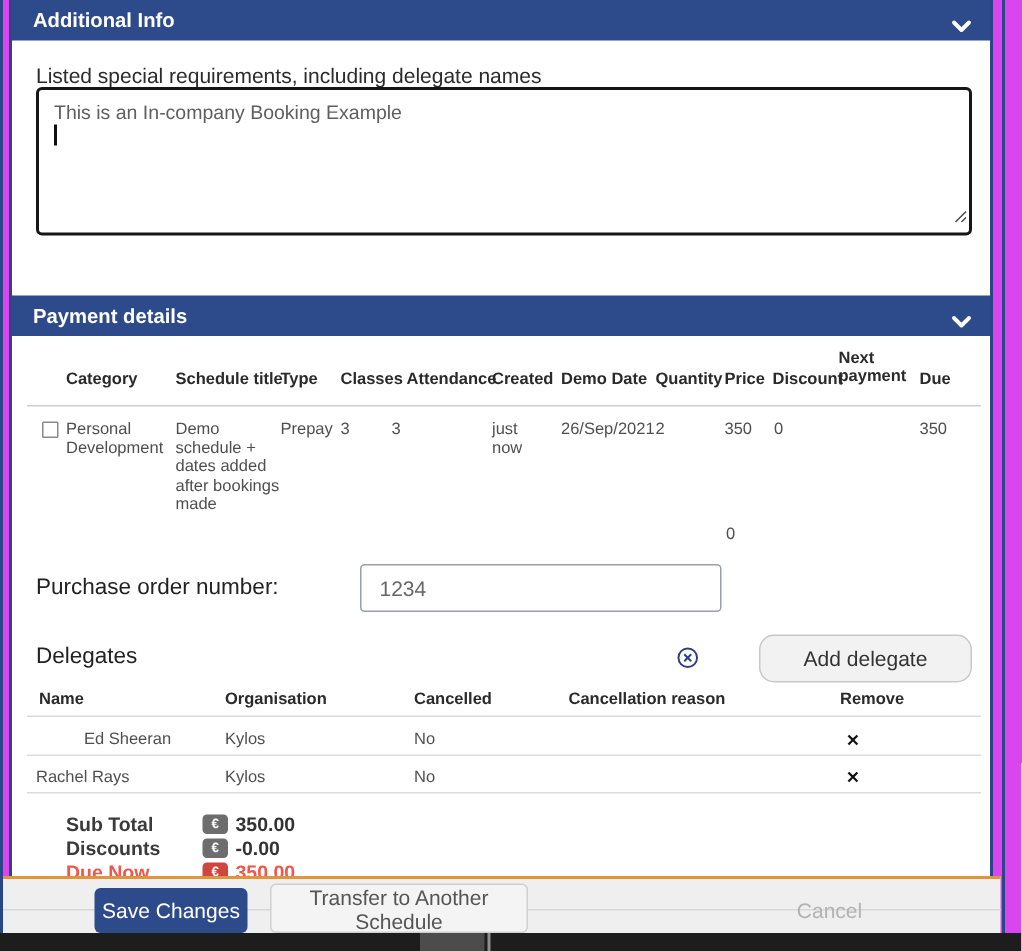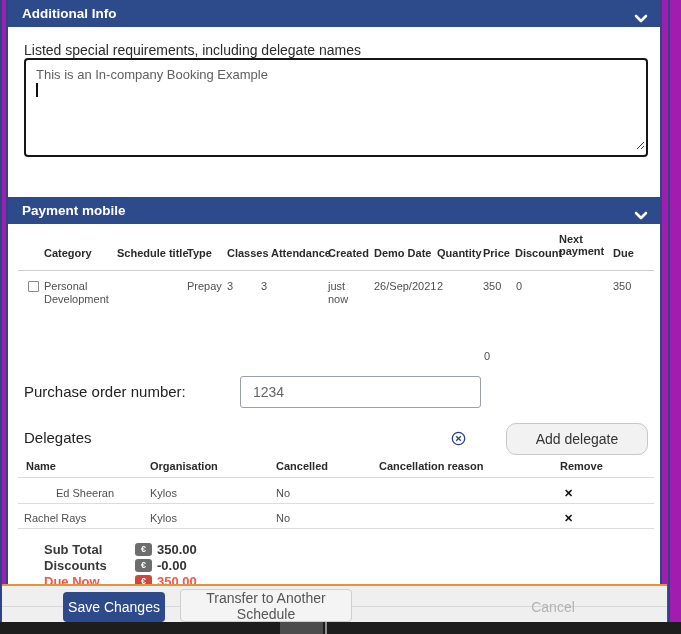--- a/index.html
+++ b/index.html
@@ -1,18 +1,18 @@
 <!DOCTYPE html>
 <html><head>
 <meta charset="utf-8">
 <style>
   * { margin:0; padding:0; box-sizing:border-box; }
   html,body { background:#fff; }
   body { font-family:"Liberation Sans", sans-serif; }
-  .stage { position:relative; width:681px; height:634px; background:#a21caf; overflow:hidden; }
+  .stage { position:relative; width:681px; height:634px; background:#d946ef; overflow:hidden; }
 
   
   .outer-line { position:absolute; top:0; width:2px; height:622px; background:#2b4687; }
   .outer-line.left { left:0; }
   .outer-line.right { left:668px; }
 
   
   .panel { position:absolute; left:6px; top:0; width:656px; height:623px; background:#fff;
            border-left:2px solid #2b4687; border-right:2px solid #2b4687; }
 
@@ -108,21 +108,21 @@
       <div class="ta-caret"></div>
       <span class="ta-resize">
         <svg width="10" height="10" viewBox="0 0 10 10">
             <line x1="2" y1="9" x2="9" y2="2" stroke="#444" stroke-width="1"></line>
             <line x1="6" y1="9" x2="9" y2="6" stroke="#444" stroke-width="1"></line>
           </svg>
       </span>
     </div>
 
     <div class="section-header" style="top:197px;">
-      <span class="title">Payment mobile</span>
+      <span class="title">Payment details</span>
       <span class="chev">
         <svg width="14" height="9" viewBox="0 0 14 9">
             <polyline points="2,2 7,7 12,2" fill="none" stroke="#ffffff" stroke-width="2.6" stroke-linecap="round" stroke-linejoin="round"></polyline>
           </svg>
       </span>
     </div>
 
     <div class="pt-head" style="left:36px;">Category</div>
     <div class="pt-head" style="left:109px;">Schedule title</div>
     <div class="pt-head" style="left:179px;">Type</div>
@@ -134,20 +134,25 @@
     <div class="pt-head" style="left:475px;">Price</div>
     <div class="pt-head" style="left:507px;">Discount</div>
     <div class="pt-head two-line" style="left:551px;">Next payment</div>
     <div class="pt-head" style="left:605px;">Due</div>
 
     <div class="pt-sep"></div>
 
     <div class="pt-checkbox"></div>
     <div class="pt-cell" style="left:36px; width:66px;">Personal
 Development</div>
+    <div class="pt-cell" style="left:109px; width:72px;">Demo
+schedule +
+dates added
+after bookings
+made</div>
     <div class="pt-cell" style="left:179px;">Prepay</div>
     <div class="pt-cell" style="left:219px;">3</div>
     <div class="pt-cell" style="left:253px;">3</div>
     <div class="pt-cell" style="left:320px; width:30px;">just
 now</div>
     <div class="pt-cell" style="left:366px;">26/Sep/2021</div>
     <div class="pt-cell" style="left:429px;">2</div>
     <div class="pt-cell" style="left:475px;">350</div>
     <div class="pt-cell" style="left:508px;">0</div>
     <div class="pt-cell" style="left:551px;"></div>

